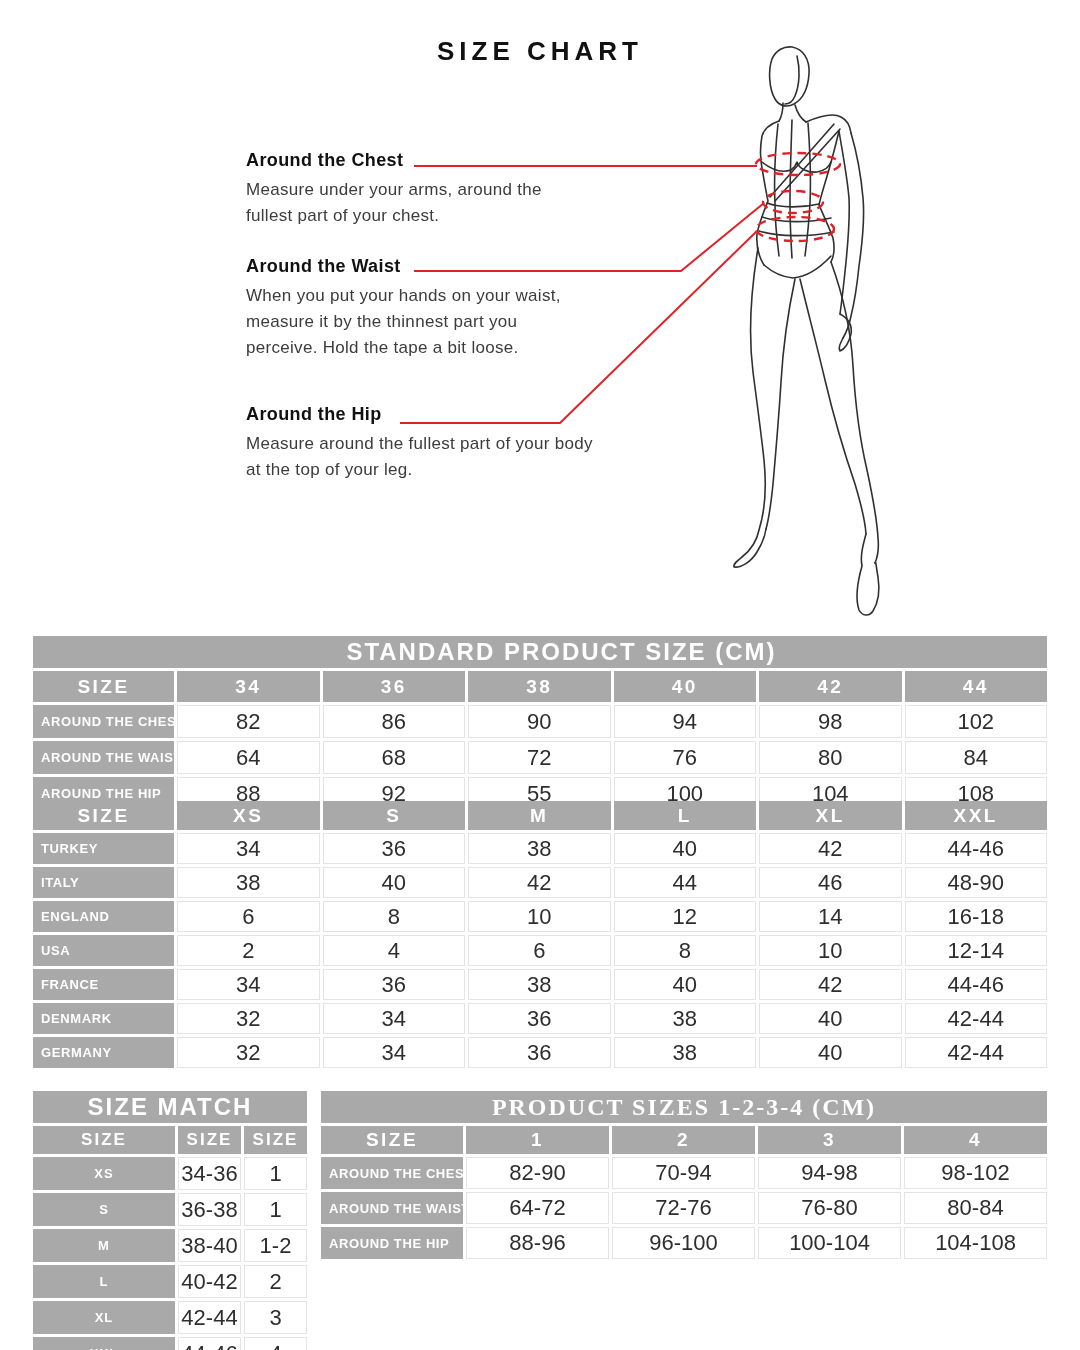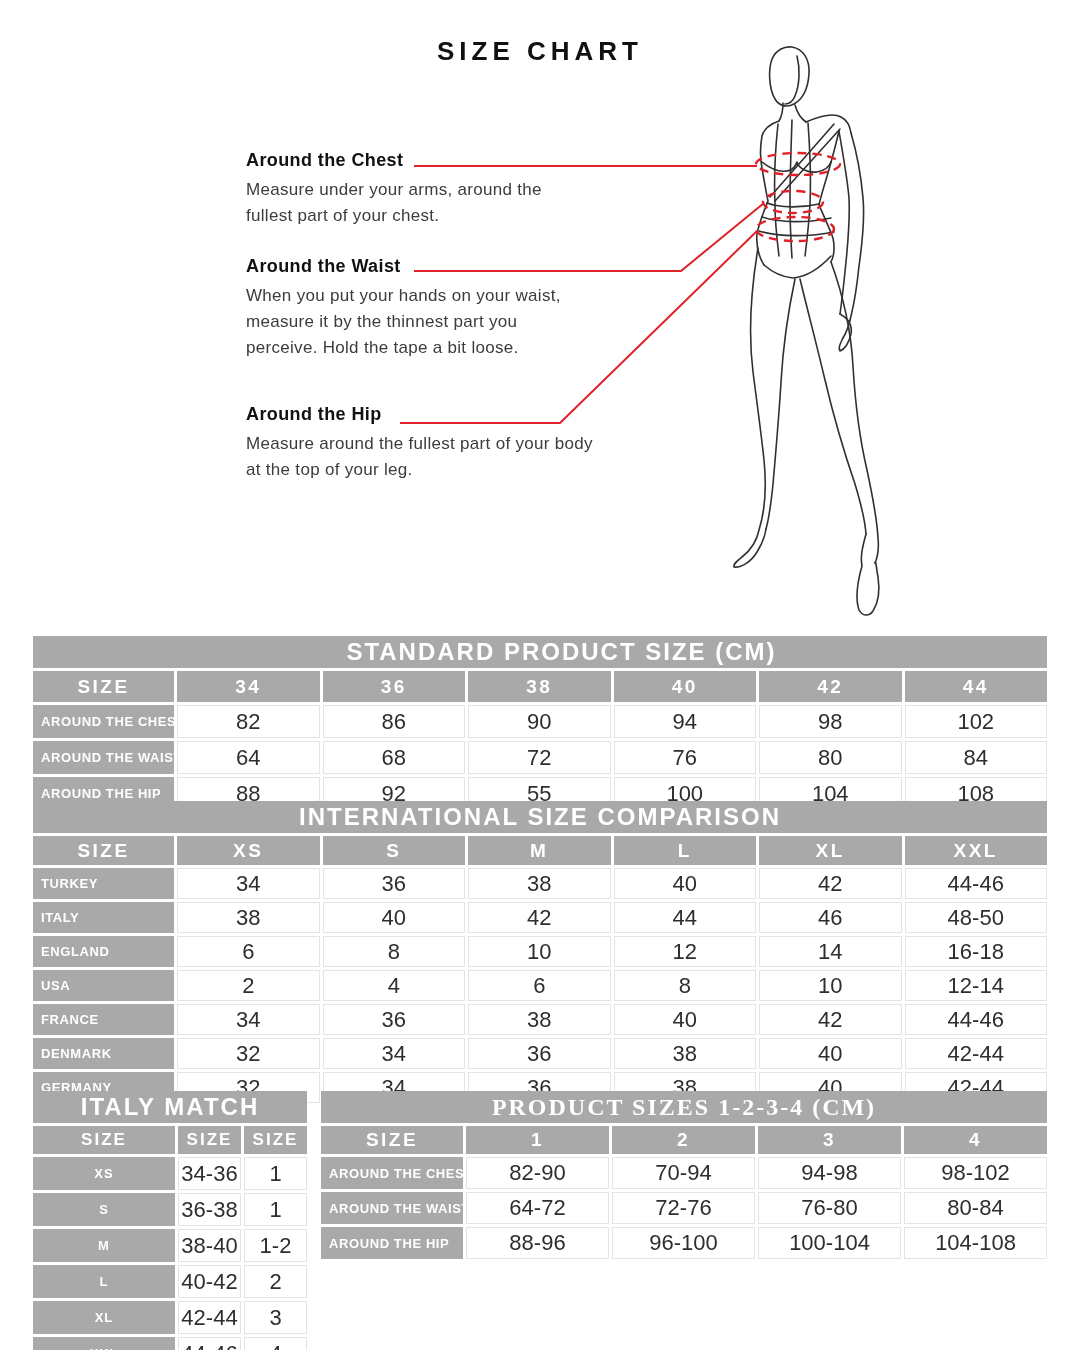--- a/index.html
+++ b/index.html
@@ -184,23 +184,20 @@
     <colgroup>
         <col style="width:141px">
         <col>
         <col>
         <col>
         <col>
         <col>
         <col>
       </colgroup>
     <tbody>
-        <tr>
-          <td class="ttl" colspan="7">INTERNATIONAL SIZE COMPARISON</td>
-        </tr>
     <tr>
       <td class="hdr">SIZE</td>
       <td class="hdr">XS</td>
       <td class="hdr">S</td>
       <td class="hdr">M</td>
       <td class="hdr">L</td>
       <td class="hdr">XL</td>
       <td class="hdr">XXL</td>
     </tr>
     <tr>
@@ -212,21 +209,21 @@
       <td class="val">42</td>
       <td class="val">44-46</td>
     </tr>
     <tr>
       <td class="lbl">ITALY</td>
       <td class="val">38</td>
       <td class="val">40</td>
       <td class="val">42</td>
       <td class="val">44</td>
       <td class="val">46</td>
-      <td class="val">48-50</td>
+      <td class="val">48-90</td>
     </tr>
     <tr>
       <td class="lbl">ENGLAND</td>
       <td class="val">6</td>
       <td class="val">8</td>
       <td class="val">10</td>
       <td class="val">12</td>
       <td class="val">14</td>
       <td class="val">16-18</td>
     </tr>
@@ -270,21 +267,21 @@
     </table>
 
   <table class="sz" id="tbl-sizematch">
     <colgroup>
         <col style="width:142px">
         <col style="width:63px">
         <col style="width:63px">
       </colgroup>
     <tbody>
         <tr>
-          <td class="ttl" colspan="3">ITALY MATCH</td>
+          <td class="ttl" colspan="3">SIZE MATCH</td>
         </tr>
     <tr>
       <td class="hdr">SIZE</td>
       <td class="hdr">SIZE</td>
       <td class="hdr">SIZE</td>
     </tr>
     <tr>
       <td class="lblc">XS</td>
       <td class="val">34-36</td>
       <td class="val">1</td>

